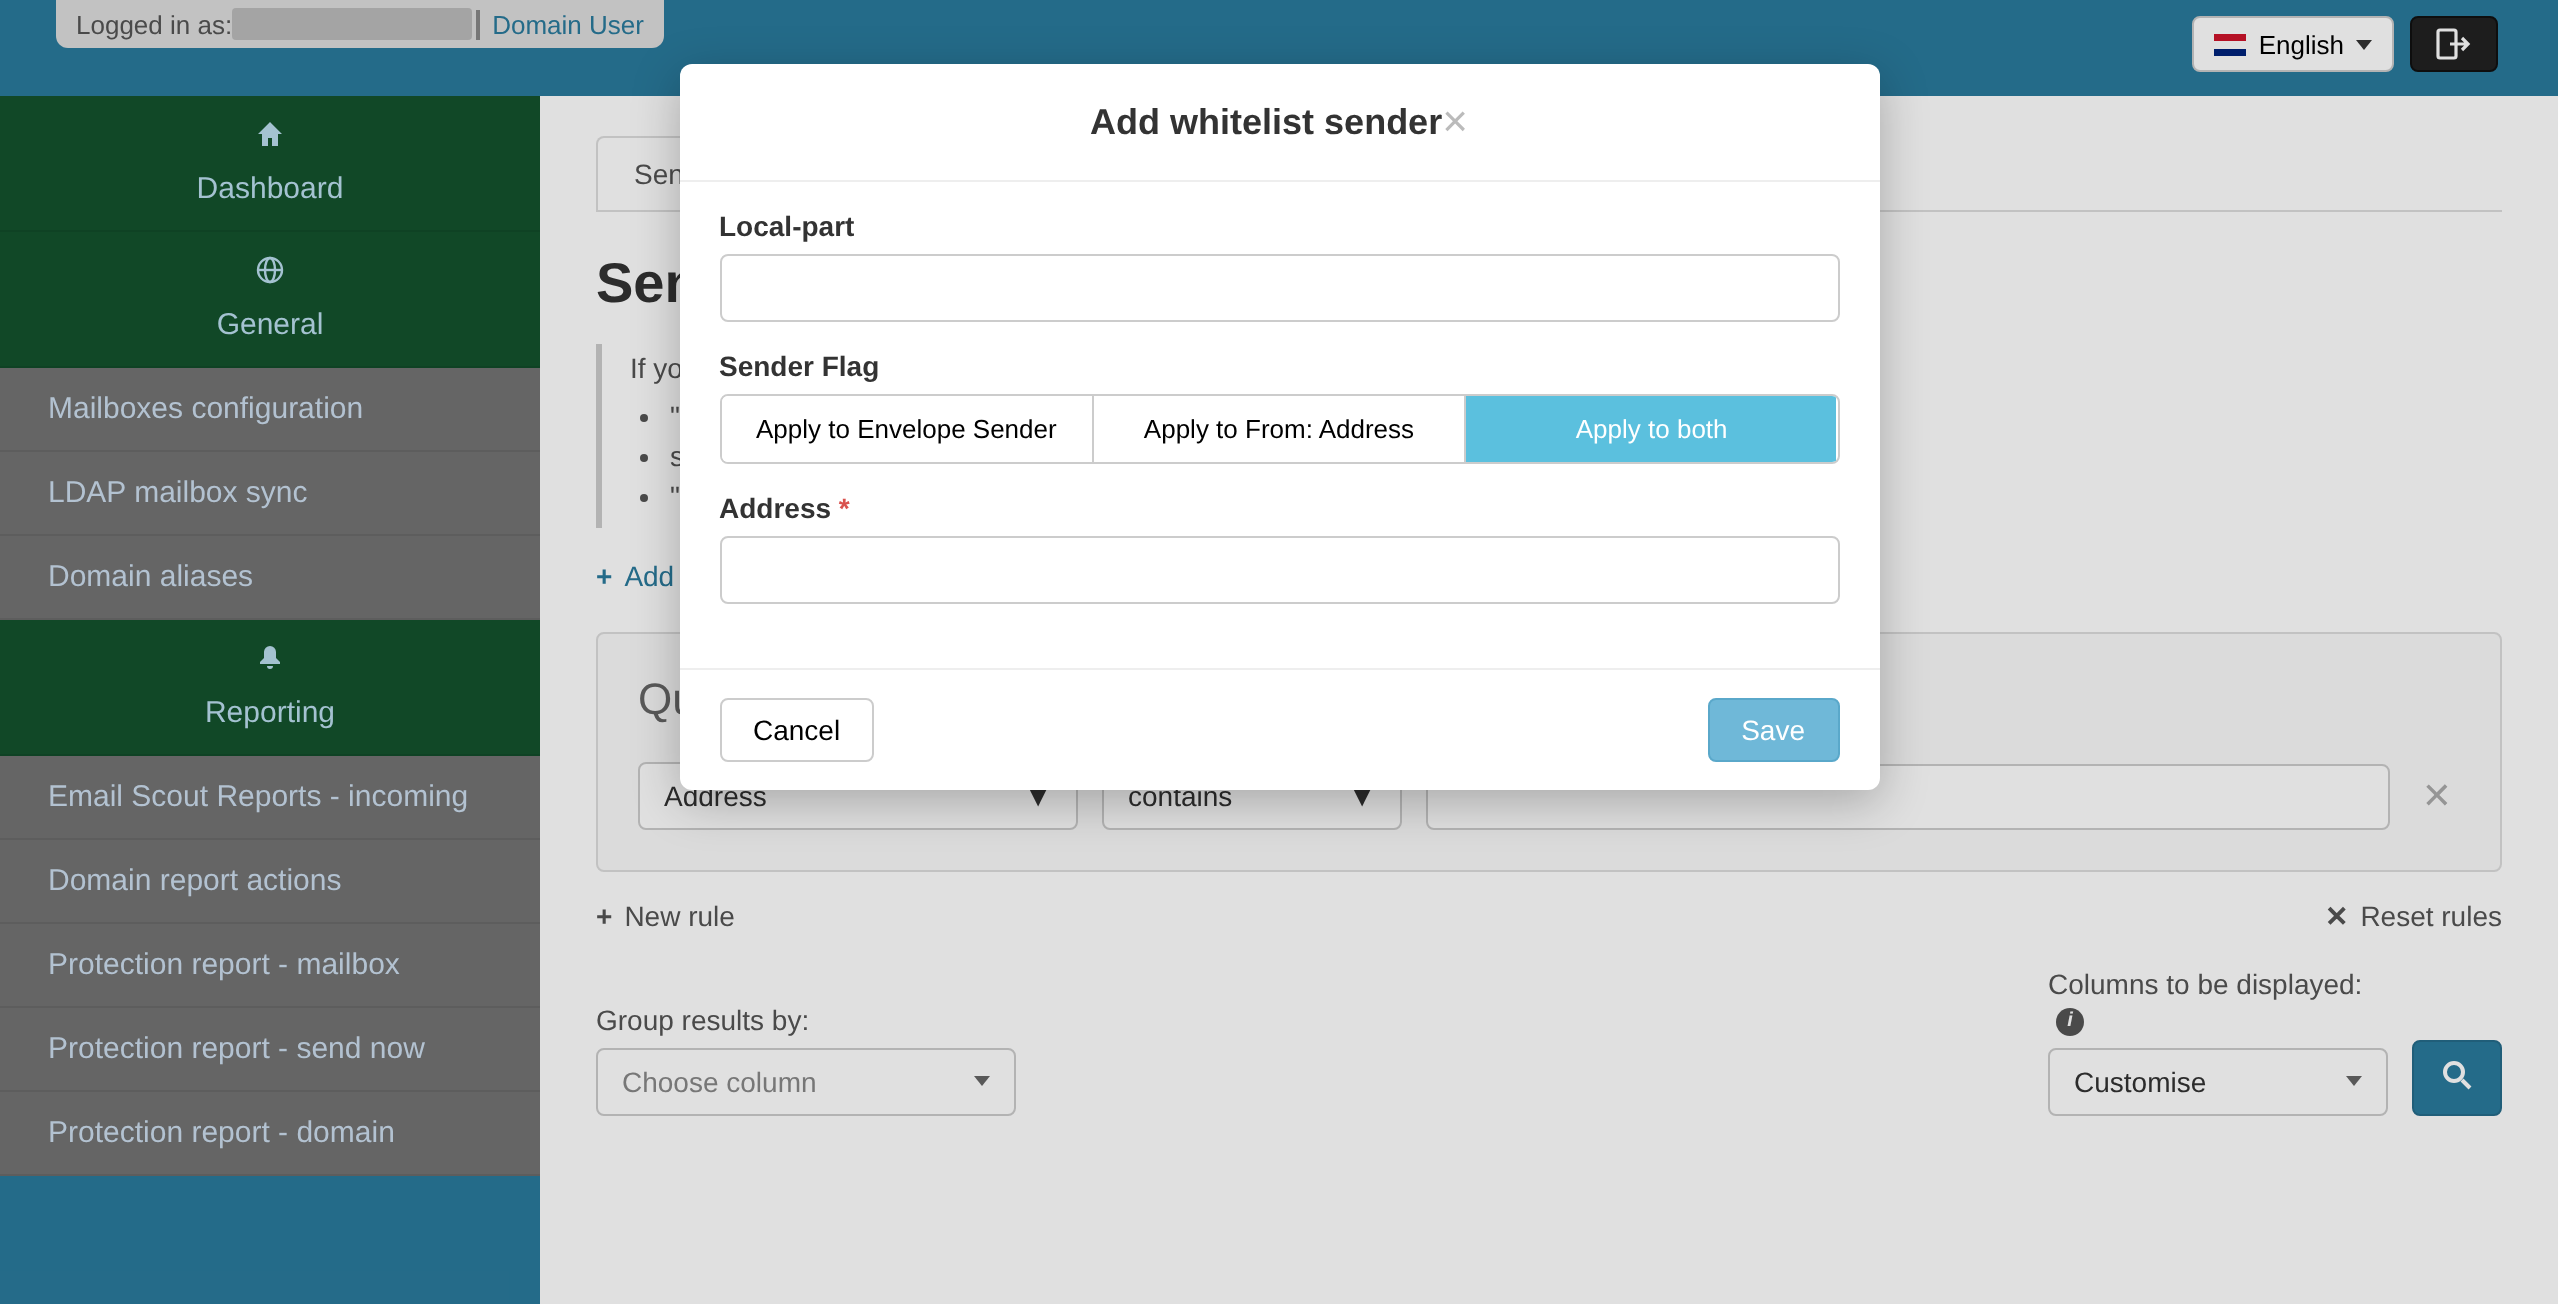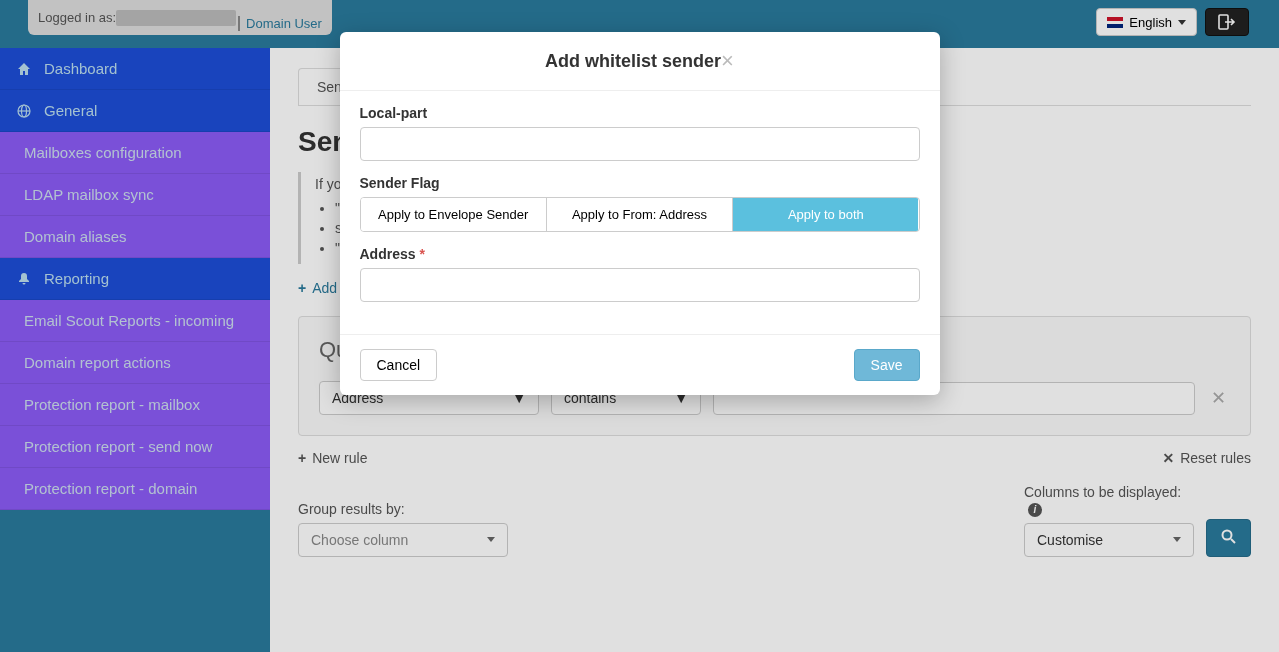--- a/index.html
+++ b/index.html
@@ -2,32 +2,32 @@
 <html><head>
 <meta charset="utf-8">
 <style>
 * { box-sizing: border-box; margin: 0; padding: 0; }
 body { font-family: "Helvetica Neue", Helvetica, Arial, sans-serif; font-size: 14px; color: #333; background: #f5f5f5; width: 1279px; height: 652px; overflow: hidden; position: relative; }
 
 
 .top-header { background: #2a7a9c; height: 48px; width: 100%; position: relative; }
 .user-bar { position: absolute; left: 28px; top: 0; background: #ddd; border-radius: 0 0 6px 6px; padding: 4px 10px; display: flex; align-items: center; gap: 0; font-size: 13px; color: #555; }
 .user-bar .blur { display: inline-block; width: 120px; height: 16px; background: #bbb; border-radius: 2px; }
-.user-bar .role { color: #2a7a9c; font-weight: 500; border-left: 2px solid #888; padding-left: 6px; margin-left: 2px; margin-top: 12px; }
+.user-bar .role { color: #2a7a9c; font-weight: 500; border-left: 2px solid #888; padding-left: 6px; margin-left: 2px; }
 .top-actions { position: absolute; right: 30px; top: 8px; display: flex; gap: 8px; }
 .lang-btn { background: #fff; border: 1px solid #ccc; border-radius: 4px; padding: 5px 10px; font-size: 13px; display: flex; align-items: center; gap: 6px; cursor: pointer; }
 .lang-btn .flag { width: 16px; height: 11px; background: linear-gradient(#cf142b 0 33%, #fff 33% 66%, #00247d 66% 100%); display: inline-block; }
 .logout-btn { background: #222; border: 1px solid #111; border-radius: 4px; padding: 5px 12px; cursor: pointer; color: #fff; display: flex; align-items: center; }
 
 
 .layout { display: flex; height: calc(100% - 48px); }
 .sidebar { width: 270px; background: #2a7a9c; color: #cde; overflow-y: auto; }
 .side-item { padding: 12px 16px; display: flex; align-items: center; gap: 12px; cursor: pointer; color: #bde; font-size: 15px; border-bottom: 1px solid rgba(0,0,0,0.08); }
-.side-item.cat { background: #1d4ed8; }
-.side-item.sub { background: #8b5cf6; padding-left: 24px; color: #cde; text-align: center; }
+.side-item.cat { background: #14532d; flex-direction: column; }
+.side-item.sub { background: #737373; padding-left: 24px; color: #cde; text-align: center; }
 .side-item .icon { width: 16px; display: inline-flex; justify-content: center; }
 
 .main { flex: 1; background: #fff; padding: 20px 28px; overflow: auto; position: relative; }
 .tab-bar { border-bottom: 1px solid #ddd; margin-bottom: 20px; }
 .tab { display: inline-block; padding: 10px 18px; border: 1px solid #ddd; border-bottom: none; background: #fff; border-radius: 4px 4px 0 0; color: #555; }
 h1.page-title { font-size: 28px; font-weight: 600; margin-bottom: 14px; }
 .info-block { border-left: 3px solid #ccc; padding: 4px 0 4px 14px; color: #555; font-size: 14px; margin-bottom: 16px; }
 .info-block ul { margin: 8px 0 0 20px; }
 .info-block li { margin-bottom: 4px; }
 .add-link { color: #2a7a9c; font-size: 14px; display: inline-flex; align-items: center; gap: 6px; cursor: pointer; margin-bottom: 20px; }

